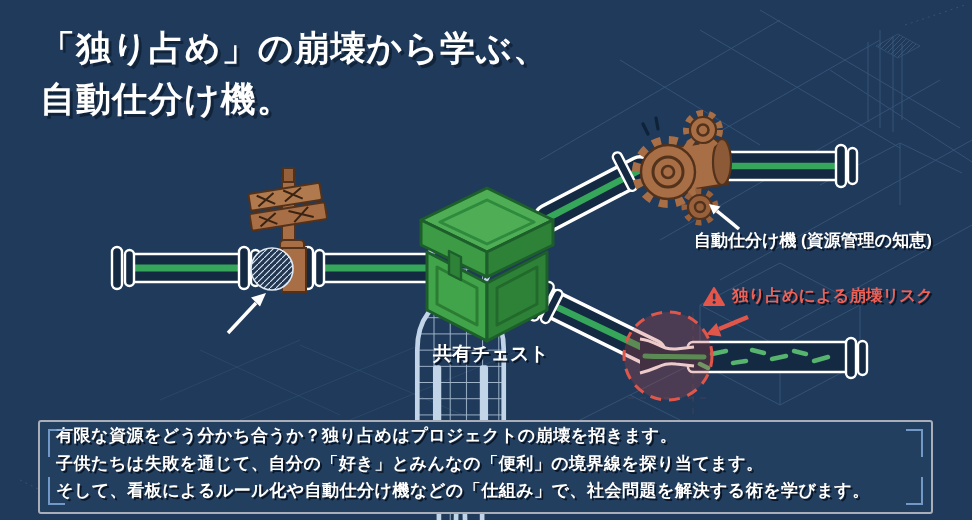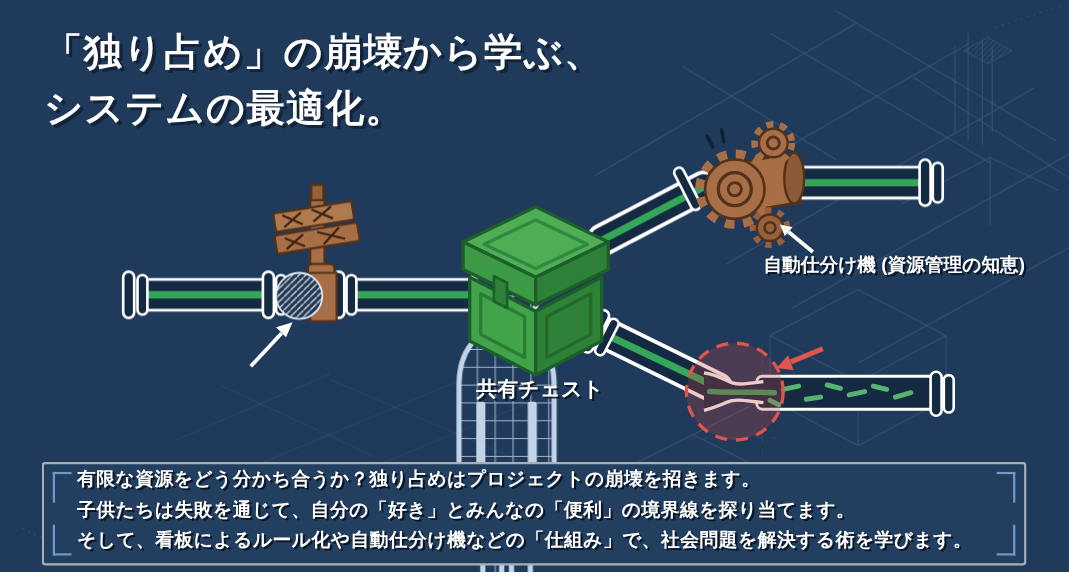--- a/index.html
+++ b/index.html
@@ -14,21 +14,21 @@
     letter-spacing:1px;text-shadow:3px 3px 0 rgba(8,18,32,.55);}
   .dlabel{font-size:17px;font-weight:700;white-space:nowrap;
     text-shadow:2px 2px 0 rgba(8,18,32,.85);}
   #chest-label{font-size:19px;}
   #risk-label{display:flex;align-items:center;gap:7px;}
   #risk-label .txt{color:#ef6156;font-size:16.5px;font-weight:800;white-space:nowrap;
     text-shadow:2px 2px 0 rgba(8,18,32,.9);}
   #footer-box{left:38px;top:420px;width:895px;height:94px;
     border:2px solid #a9aeb8;border-radius:3px;background:#233f5f;
     box-sizing:border-box;}
-  #footer-box .line{margin:0;padding-left:30px;font-size:17px;font-weight:700;
+  #footer-box .line{margin:0;padding-left:16px;font-size:17px;font-weight:700;
     line-height:27.5px;letter-spacing:.5px;white-space:nowrap;
     text-shadow:2px 2px 0 rgba(8,18,32,.9);}
   #footer-box .line:first-child{padding-top:7px;}
   .bracket{position:absolute;width:15px;height:26px;border:0 solid #7fa8d9;opacity:.85;}
   .br-tl{left:8px;top:7px;border-left-width:2px;border-top-width:2px;}
   .br-bl{left:8px;bottom:7px;border-left-width:2px;border-bottom-width:2px;}
   .br-tr{right:8px;top:7px;border-right-width:2px;border-top-width:2px;}
   .br-br{right:8px;bottom:7px;border-right-width:2px;border-bottom-width:2px;}
   #bottom-strip{left:0;bottom:0;width:972px;height:7px;background:#ffffff;}
   svg{display:block;}
@@ -193,28 +193,36 @@
       <polygon points="709,204 720.5,206.5 713.5,214.5" fill="#ffffff"></polygon>
     </g>
     <g>
       <line x1="748" y1="317" x2="719" y2="329" stroke="#e0564a" stroke-width="4.5"></line>
       <polygon points="706,334.5 721.5,336.5 716.5,323" fill="#e0564a"></polygon>
     </g>
   </svg>
 
   <div class="abs" id="title">
     <div>「独り占め」の崩壊から学ぶ、</div>
-    <div>システムの最適化。</div>
+    <div>自動仕分け機。</div>
   </div>
 
 
   <div class="abs dlabel" id="chest-label" style="left:433px;top:341px;">共有チェスト</div>
 
   <div class="abs dlabel" id="sorter-label" style="left:694px;top:229px;">自動仕分け機 (資源管理の知恵)</div>
 
+  <div class="abs" id="risk-label" style="left:703px;top:285px;">
+    <svg width="22" height="19" viewBox="0 0 22 19">
+      <path d="M11 1 L21 18 L1 18 Z" fill="#e4564a" stroke="#e4564a" stroke-width="2" stroke-linejoin="round"></path>
+      <rect x="9.9" y="6.2" width="2.5" height="6.2" rx="1.2" fill="#1f3a5a"></rect>
+      <circle cx="11.15" cy="15.2" r="1.5" fill="#1f3a5a"></circle>
+    </svg>
+    <span class="txt">独り占めによる崩壊リスク</span>
+  </div>
 
   <div class="abs" id="footer-box">
     <div class="bracket br-tl"></div>
     <div class="bracket br-bl"></div>
     <div class="bracket br-tr"></div>
     <div class="bracket br-br"></div>
     <p class="line">有限な資源をどう分かち合うか？独り占めはプロジェクトの崩壊を招きます。</p>
     <p class="line">子供たちは失敗を通じて、自分の「好き」とみんなの「便利」の境界線を探り当てます。</p>
     <p class="line">そして、看板によるルール化や自動仕分け機などの「仕組み」で、社会問題を解決する術を学びます。</p>
   </div>

